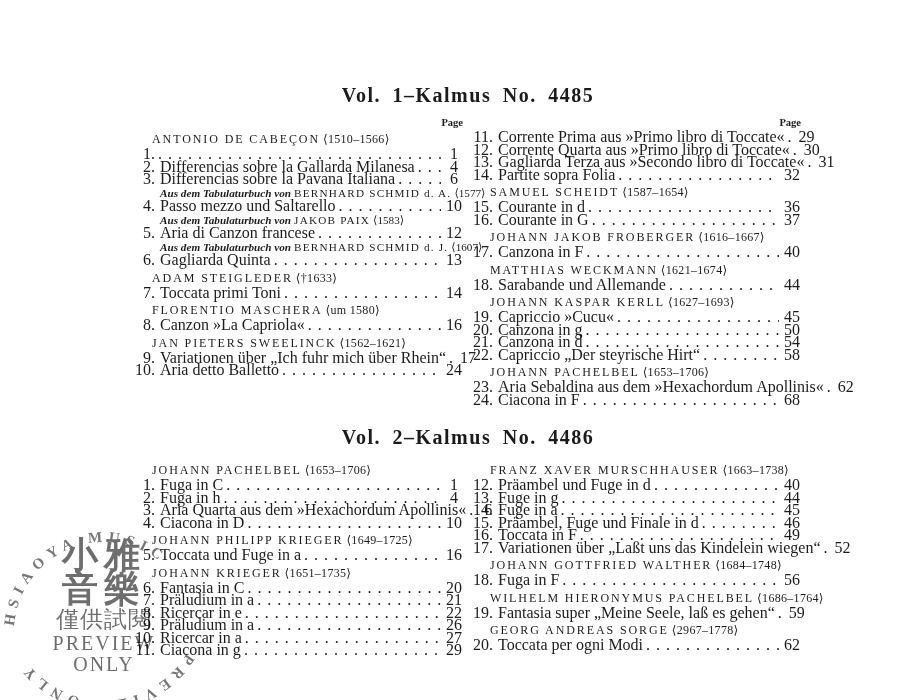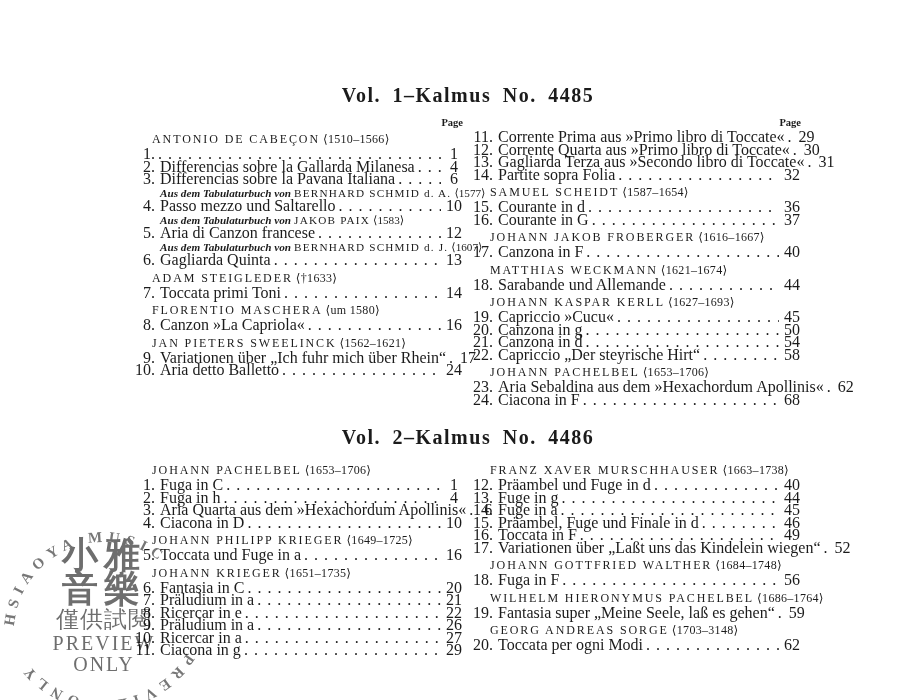--- a/index.html
+++ b/index.html
@@ -354,21 +354,21 @@
               <span class="leader"></span>
               <span class="pg">56</span>
             </div>
             <div class="composer"><span class="cname">WILHELM HIERONYMUS PACHELBEL</span><span class="dates">⟨1686–1764⟩</span></div>
             <div class="piece">
               <span class="num">19.</span>
               <span class="ttl">Fantasia super „Meine Seele, laß es gehen“</span>
               <span class="leader"></span>
               <span class="pg">59</span>
             </div>
-            <div class="composer"><span class="cname">GEORG ANDREAS SORGE</span><span class="dates">⟨1703–3148⟩</span></div>
+            <div class="composer"><span class="cname">GEORG ANDREAS SORGE</span><span class="dates">⟨2967–1778⟩</span></div>
             <div class="piece">
               <span class="num">20.</span>
               <span class="ttl">Toccata per ogni Modi</span>
               <span class="leader"></span>
               <span class="pg">62</span>
             </div>
           </div>
       </div>
     </div>
   </section>

